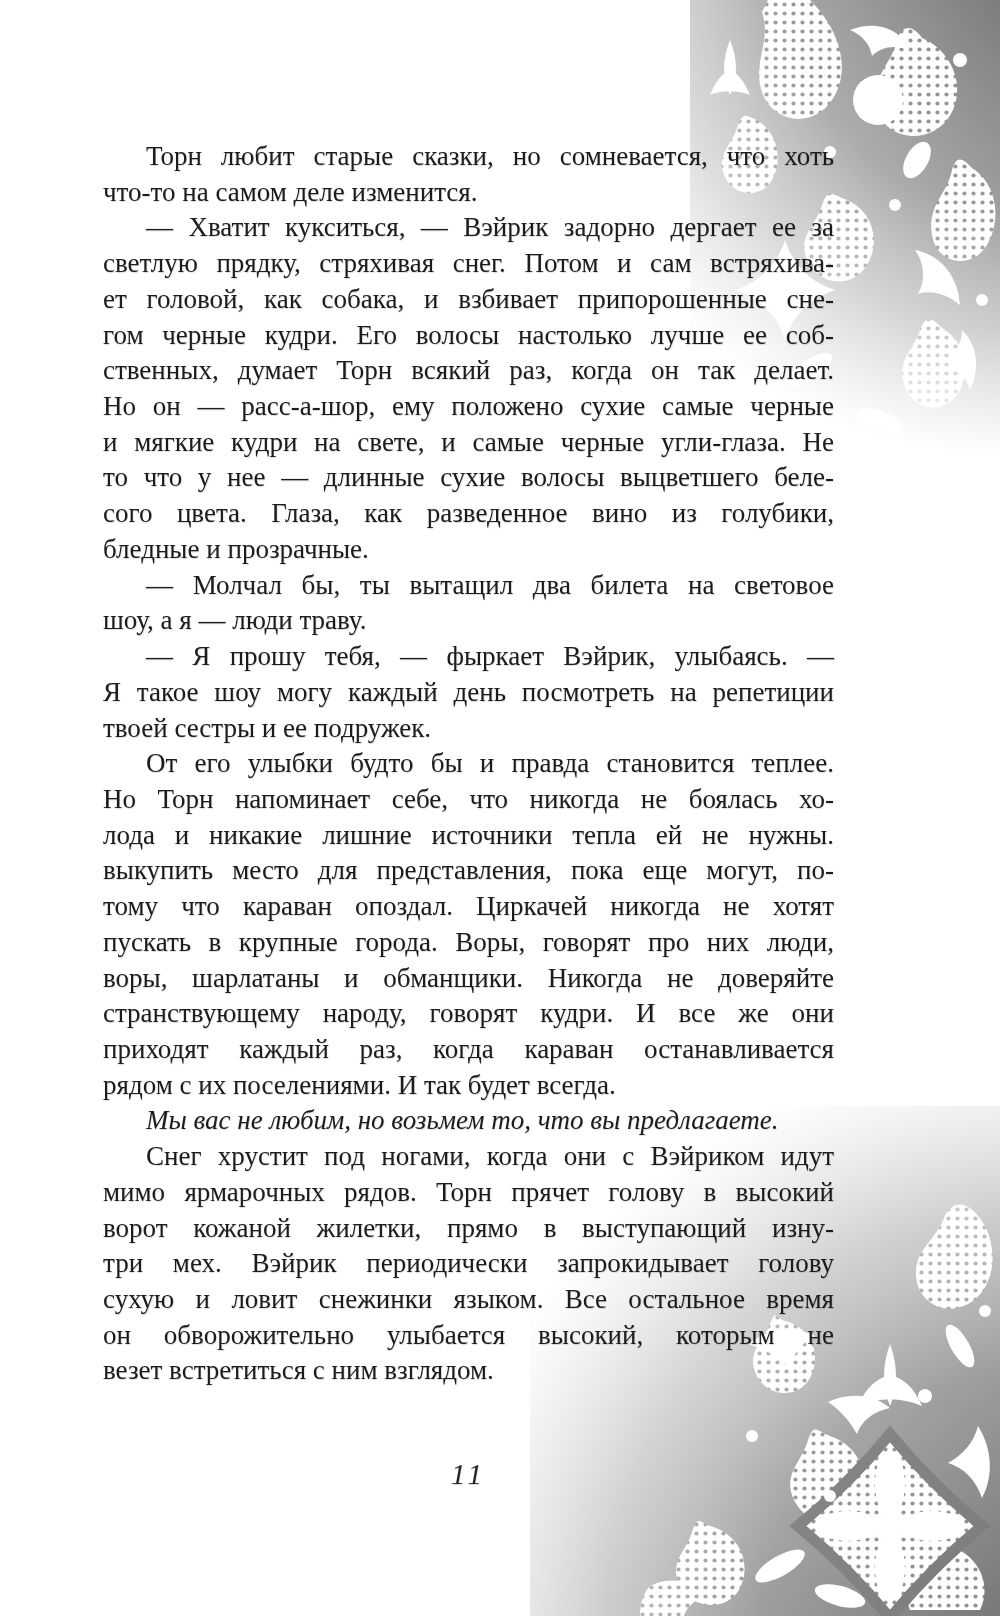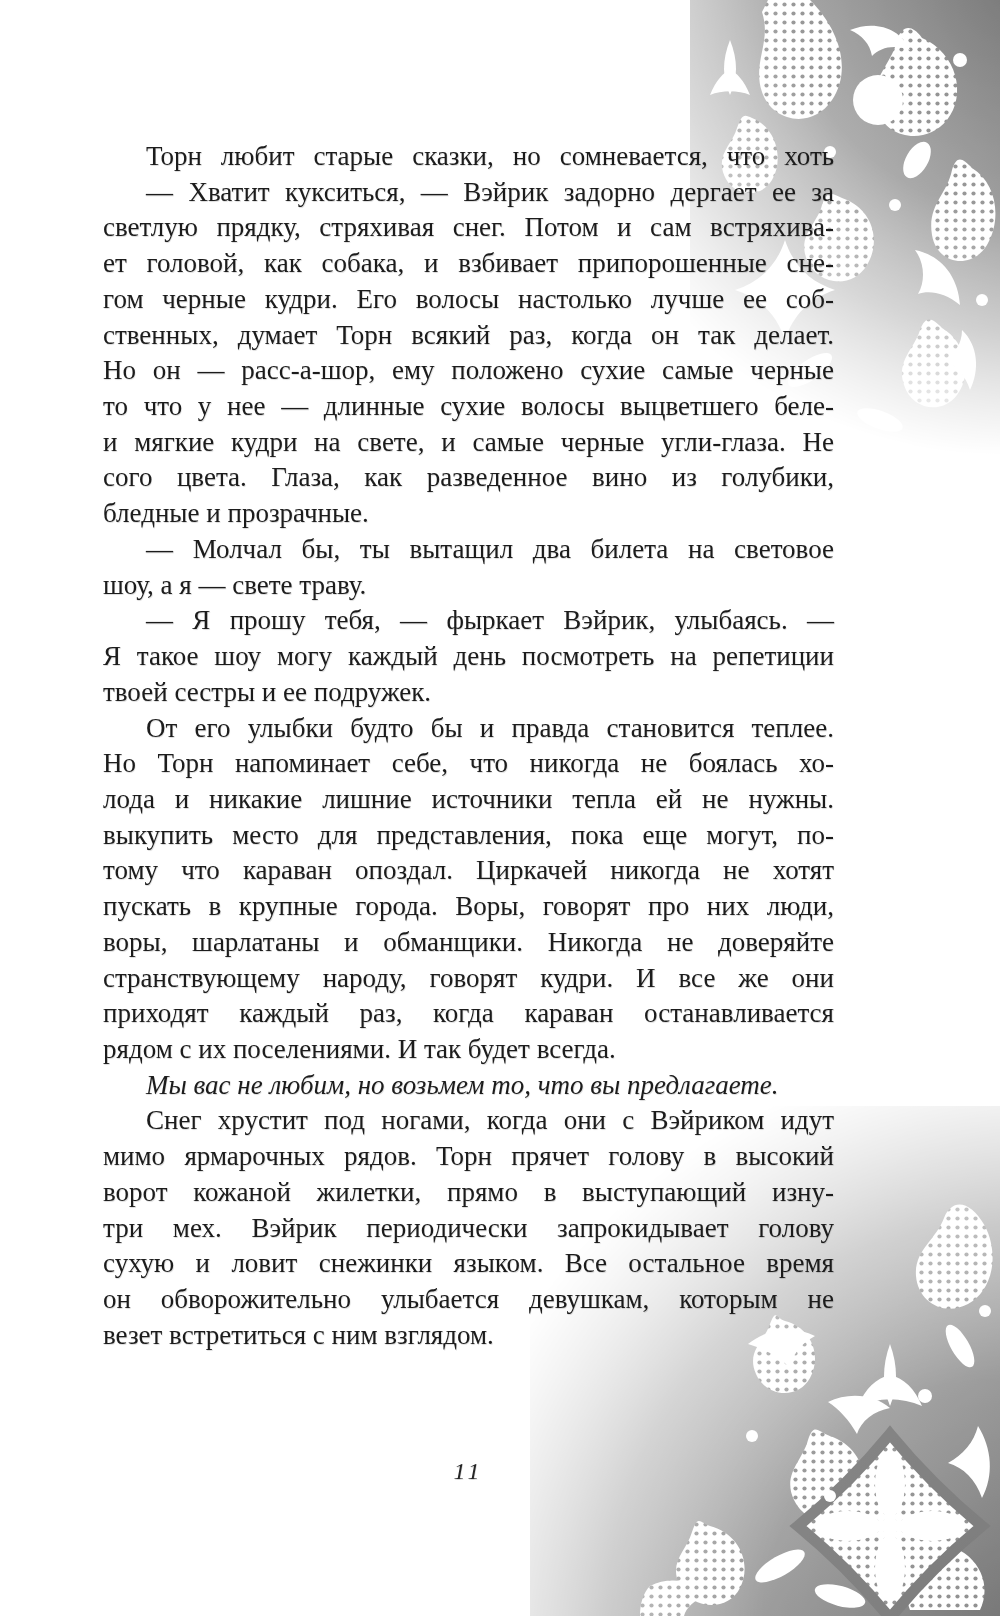--- a/index.html
+++ b/index.html
@@ -38,21 +38,21 @@
   .line-last  { text-align: left; text-align-last: auto; }
   .italic     { font-style: italic; }
 
   .page-number {
     position: absolute;
     left: 103px;
     top: 1458px;
     width: 731px;
     text-align: center;
     font-style: italic;
-    font-size: 24px;
+    font-size: 29px;
     letter-spacing: 4px;
     color: #262626;
     text-shadow: 0.5px 0.8px 0.6px rgba(0,0,0,0.15);
   }
 </style>
 </head>
 <body>
 
 <div class="page">
 
@@ -154,49 +154,50 @@
       <ellipse cx="430" cy="240" rx="24" ry="9" fill="#ffffff" transform="rotate(60 430 240)"></ellipse>
       <circle cx="395" cy="290" r="7" fill="#ffffff"></circle>
       <circle cx="300" cy="390" r="6" fill="#ffffff"></circle>
       <circle cx="222" cy="330" r="6" fill="#ffffff"></circle>
       <circle cx="455" cy="205" r="6" fill="#ffffff"></circle>
     </g>
   </svg>
 
   <main class="text-block" id="text-block">
       <div class="line line-first">Торн любит старые сказки, но сомневается, что хоть</div>
+      <div class="line line-last">что-то на самом деле изменится.</div>
       <div class="line line-first">— Хватит кукситься, — Вэйрик задорно дергает ее за</div>
       <div class="line">светлую прядку, стряхивая снег. Потом и сам встряхива-</div>
       <div class="line">ет головой, как собака, и взбивает припорошенные сне-</div>
       <div class="line">гом черные кудри. Его волосы настолько лучше ее соб-</div>
       <div class="line">ственных, думает Торн всякий раз, когда он так делает.</div>
       <div class="line">Но он — расс-а-шор, ему положено сухие самые черные</div>
+      <div class="line">и мягкие кудри на свете, и самые черные угли-глаза. Не</div>
       <div class="line">то что у нее — длинные сухие волосы выцветшего беле-</div>
-      <div class="line">и мягкие кудри на свете, и самые черные угли-глаза. Не</div>
       <div class="line">сого цвета. Глаза, как разведенное вино из голубики,</div>
       <div class="line line-last">бледные и прозрачные.</div>
       <div class="line line-first">— Молчал бы, ты вытащил два билета на световое</div>
-      <div class="line line-last">шоу, а я — свете траву.</div>
+      <div class="line line-last">шоу, а я — люди траву.</div>
       <div class="line line-first">— Я прошу тебя, — фыркает Вэйрик, улыбаясь. —</div>
       <div class="line">Я такое шоу могу каждый день посмотреть на репетиции</div>
       <div class="line line-last">твоей сестры и ее подружек.</div>
       <div class="line line-first">От его улыбки будто бы и правда становится теплее.</div>
       <div class="line">Но Торн напоминает себе, что никогда не боялась хо-</div>
       <div class="line">лода и никакие лишние источники тепла ей не нужны.</div>
       <div class="line">выкупить место для представления, пока еще могут, по-</div>
       <div class="line">тому что караван опоздал. Циркачей никогда не хотят</div>
       <div class="line">пускать в крупные города. Воры, говорят про них люди,</div>
       <div class="line">воры, шарлатаны и обманщики. Никогда не доверяйте</div>
       <div class="line">странствующему народу, говорят кудри. И все же они</div>
       <div class="line">приходят каждый раз, когда караван останавливается</div>
       <div class="line line-last">рядом с их поселениями. И так будет всегда.</div>
       <div class="line line-first line-last italic">Мы вас не любим, но возьмем то, что вы предлагаете.</div>
       <div class="line line-first">Снег хрустит под ногами, когда они с Вэйриком идут</div>
       <div class="line">мимо ярмарочных рядов. Торн прячет голову в высокий</div>
       <div class="line">ворот кожаной жилетки, прямо в выступающий изну-</div>
       <div class="line">три мех. Вэйрик периодически запрокидывает голову</div>
       <div class="line">сухую и ловит снежинки языком. Все остальное время</div>
-      <div class="line">он обворожительно улыбается девушкам, которым не</div>
+      <div class="line">он обворожительно улыбается высокий, которым не</div>
       <div class="line line-last">везет встретиться с ним взглядом.</div>
     </main>
 
   <div class="page-number">11</div>
 </div>
 
 </body></html>

